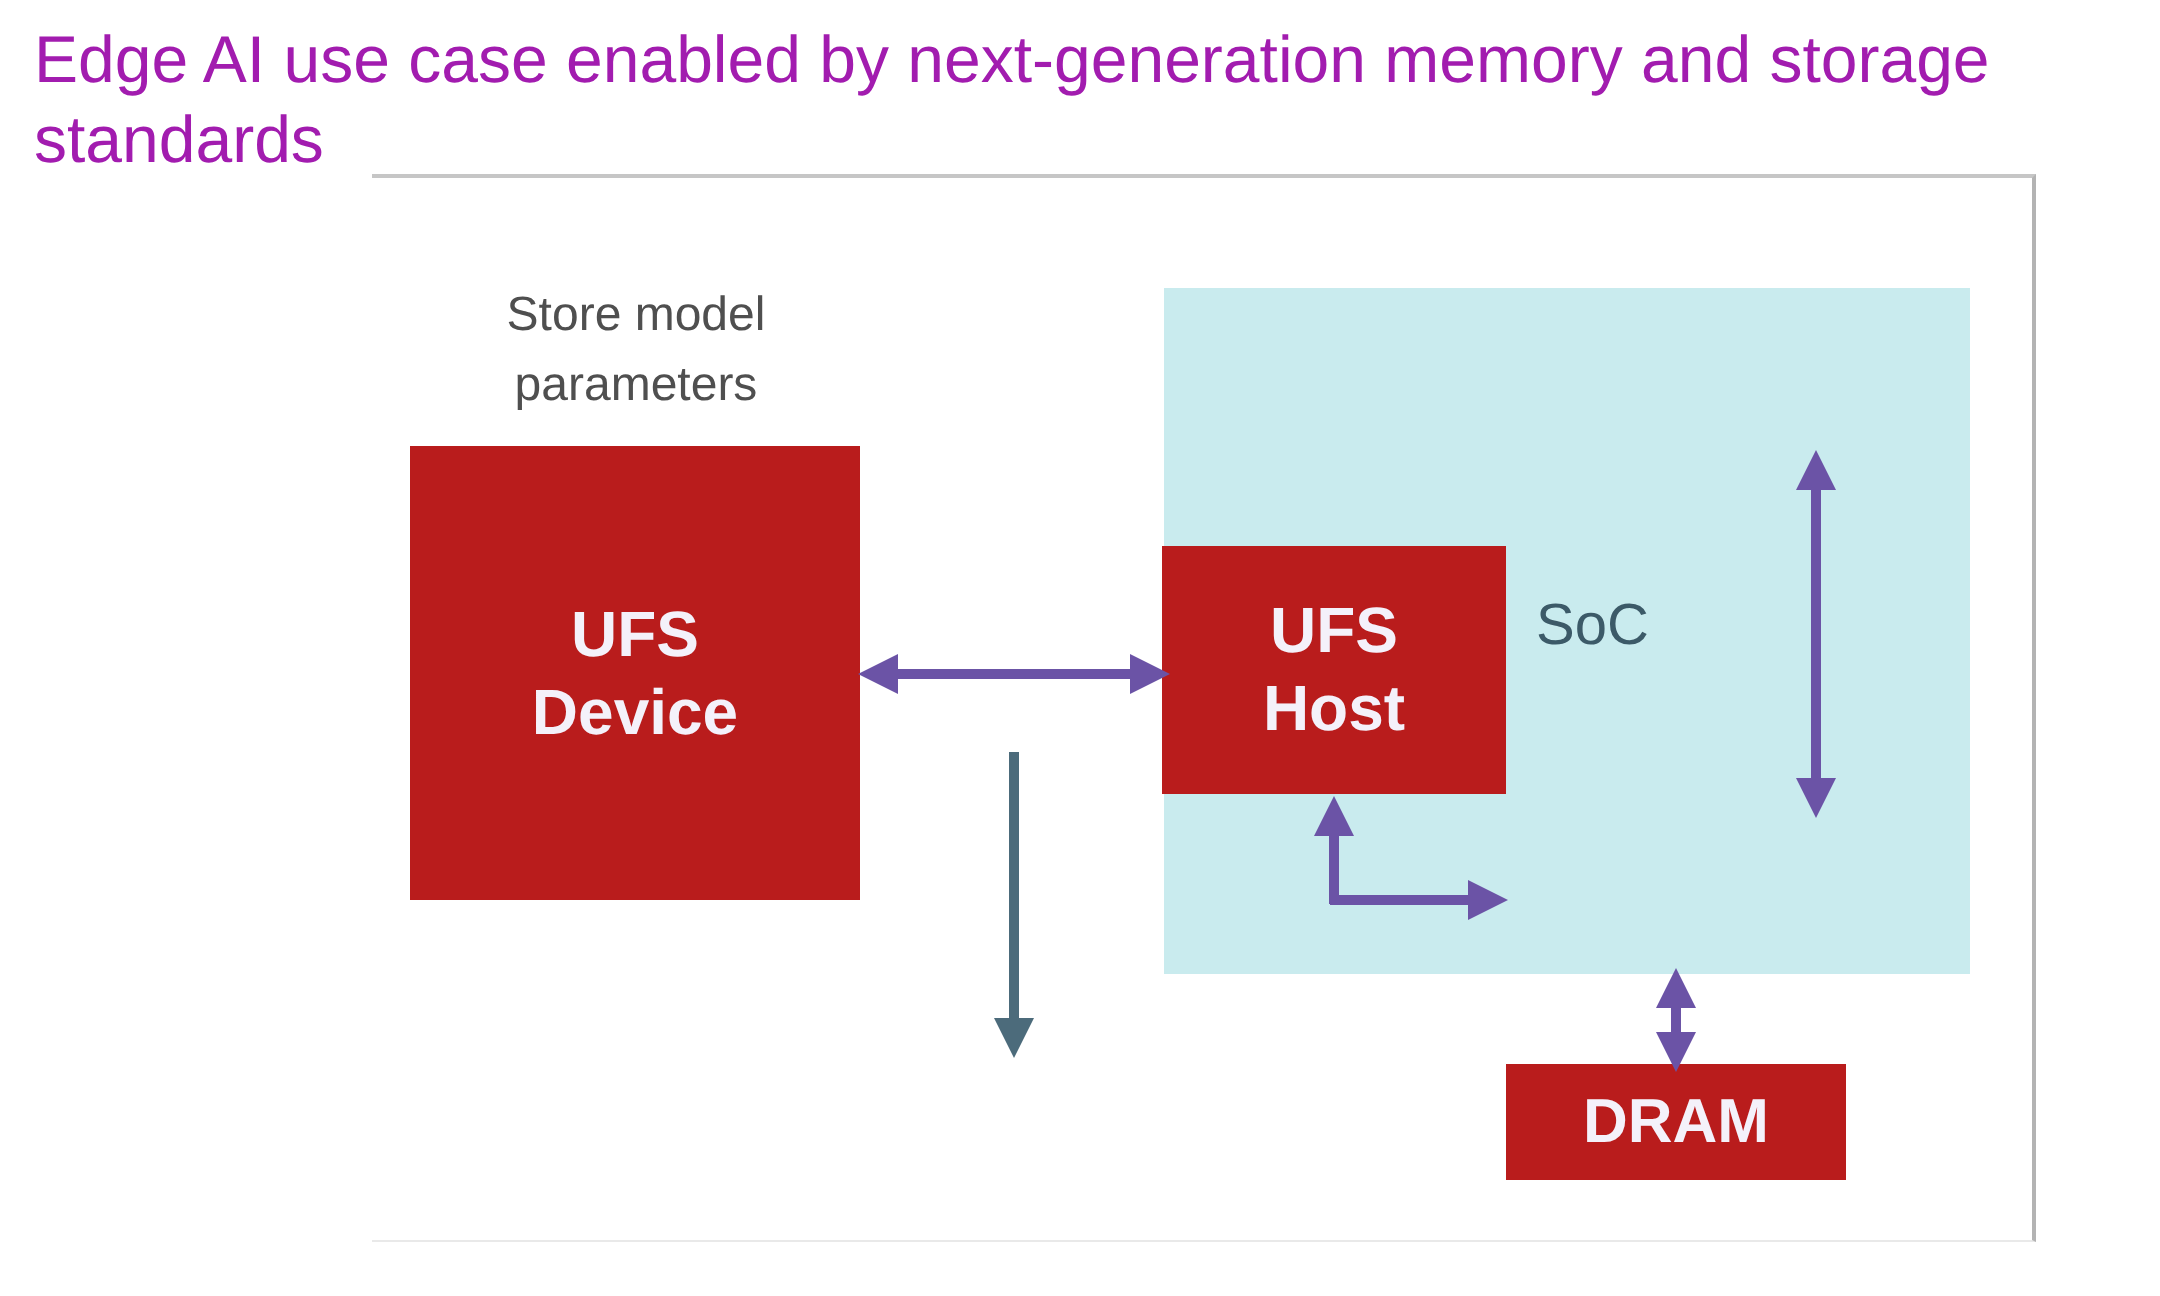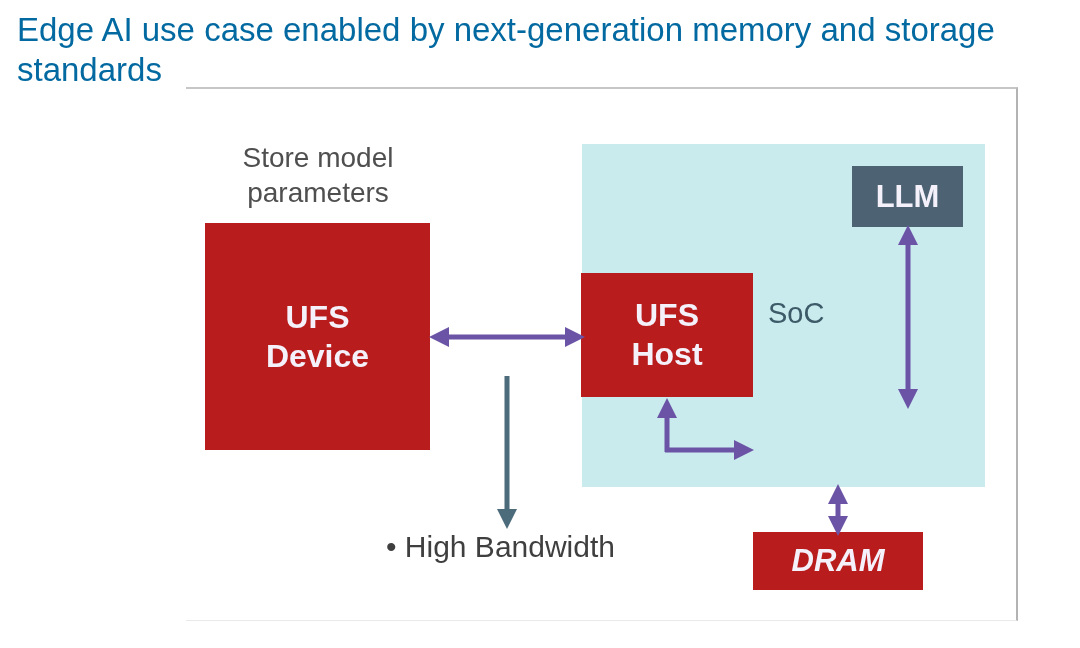--- a/index.html
+++ b/index.html
@@ -5,21 +5,21 @@
   html,body{margin:0;padding:0;background:#ffffff;}
   .canvas{
     position:relative;
     width:1080px;height:648px;
     background:#ffffff;
     font-family:"Liberation Sans","DejaVu Sans",sans-serif;
     overflow:hidden;
   }
   .title{
     position:absolute;left:17px;top:10px;width:1048px;
-    font-size:33px;line-height:40px;color:#0369a1;
+    font-size:33px;line-height:40px;color:#a21caf;
   }
   .frame{
     position:absolute;left:186px;top:87px;width:830px;height:531px;
     border-top:2px solid #c6c6c6;
     border-right:2px solid #b3b3b3;
     border-bottom:1px solid #e9e9e9;
   }
   .soc-region{
     position:absolute;left:582px;top:144px;width:403px;height:343px;
     background:#c9ebee;
@@ -32,24 +32,24 @@
     position:absolute;
     background:#b91c1c;
     color:#f4f1fa;
     display:flex;align-items:center;justify-content:center;
     text-align:center;font-weight:bold;white-space:pre-line;
   }
   .ufs-device{left:205px;top:223px;width:225px;height:227px;font-size:32px;line-height:39px;}
   .ufs-host{left:581px;top:273px;width:172px;height:124px;font-size:32px;line-height:39px;}
   .llm{left:852px;top:166px;width:111px;height:61px;background:#4d6374;font-size:31px;}
   .lpddr{left:753px;top:408px;width:174px;height:79px;font-size:29px;line-height:35px;}
-  .dram{left:753px;top:532px;width:170px;height:58px;font-size:31px;font-style:italic;}
+  .dram{left:753px;top:532px;width:170px;height:58px;font-size:31px;}
   .store-label{
     position:absolute;left:205px;top:140px;width:226px;
-    text-align:center;font-size:28px;line-height:35px;color:#4f4f4f;
+    text-align:center;font-size:24px;line-height:35px;color:#4f4f4f;
     white-space:pre-line;
   }
   .notes{
     position:absolute;left:386px;top:527px;
     font-size:30px;line-height:39px;color:#3f3f3f;
   }
   .arrow-layer{
     position:absolute;left:0;top:0;width:1080px;height:648px;
     pointer-events:none;
   }
@@ -72,21 +72,20 @@
 parameters</div>
 
   <div class="box ufs-device">UFS
 Device</div>
 
   <div class="box ufs-host">UFS
 Host</div>
 
   <div class="soc-label">SoC</div>
 
-  <div class="box llm">LLM</div>
 
 
   <div class="box dram">DRAM</div>
 
   <svg class="arrow-layer" viewBox="0 0 1080 648" xmlns="http://www.w3.org/2000/svg">
     <defs>
       <marker id="ah-purple" viewBox="0 0 10 10" refX="6" refY="5" markerWidth="4" markerHeight="4" orient="auto-start-reverse">
         <path d="M0,0 L10,5 L0,10 Z" fill="#6b53a6"></path>
       </marker>
       <marker id="ah-slate" viewBox="0 0 10 10" refX="6" refY="5" markerWidth="4" markerHeight="4" orient="auto-start-reverse">
@@ -100,16 +99,15 @@
 
     <line class="purple-line" x1="908" y1="233" x2="908" y2="401" marker-start="url(#ah-purple)" marker-end="url(#ah-purple)"></line>
 
     <line class="purple-line" x1="667" y1="452" x2="667" y2="406" marker-end="url(#ah-purple)"></line>
     <line class="purple-line" x1="665" y1="450" x2="746" y2="450" marker-end="url(#ah-purple)"></line>
 
     <line class="purple-line" x1="838" y1="492" x2="838" y2="528" marker-start="url(#ah-purple)" marker-end="url(#ah-purple)"></line>
   </svg>
 
   <div class="notes">
-    <div>• High Bandwidth</div>
   </div>
 
 </div>
 
 </body></html>

